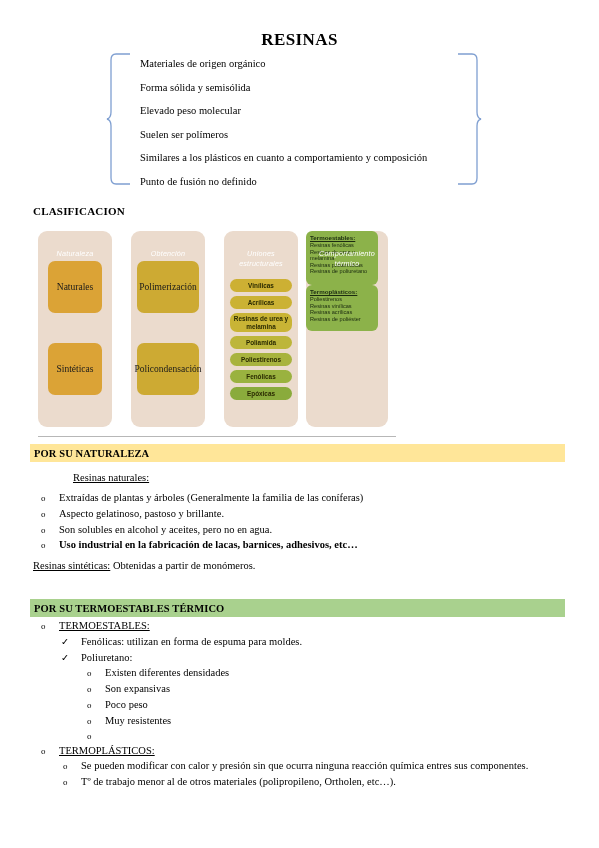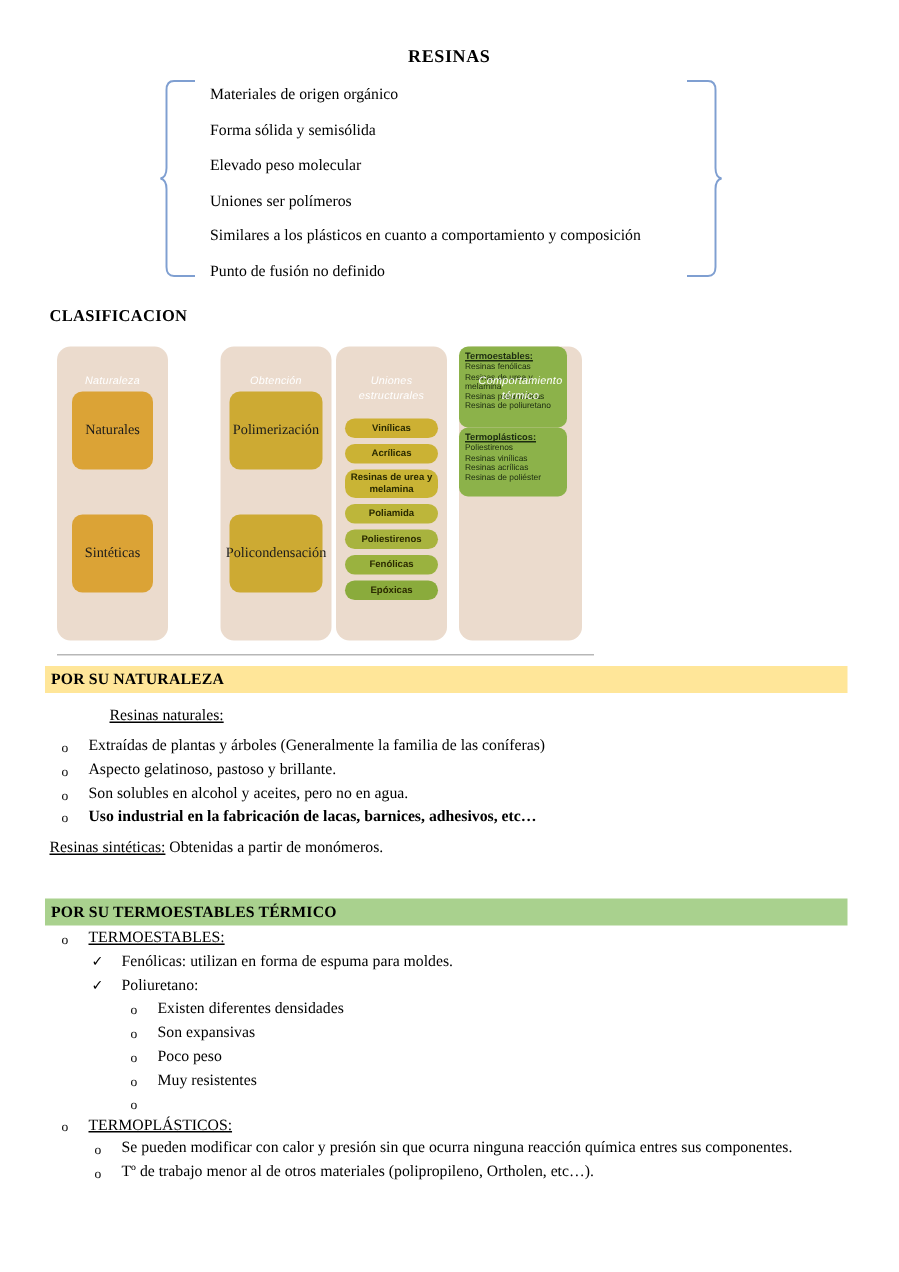--- a/index.html
+++ b/index.html
@@ -6,21 +6,21 @@
   body{
     width:599px;height:848px;background:#ffffff;
     font-family:"Liberation Serif", serif;
     color:#000000;position:relative;overflow:hidden;
   }
   .page{position:relative;width:599px;height:848px;}
 
   
   .doc-title{
     position:absolute;top:30px;left:0;width:599px;text-align:center;
-    font-weight:bold;font-size:12px;letter-spacing:.4px;
+    font-weight:bold;font-size:17px;letter-spacing:.4px;
   }
 
   
   .brace-block{position:absolute;top:52px;left:0;width:599px;height:142px;}
   .brace{position:absolute;top:0;width:26px;height:134px;}
   .brace svg{display:block;width:100%;height:100%;}
   .brace-left{left:106px;}
   .brace-right{left:456px;}
   .brace-lines{position:absolute;left:140px;top:0;width:320px;}
   .brace-lines .bline{font-size:10.5px;line-height:23.6px;white-space:nowrap;}
@@ -31,21 +31,21 @@
     font-weight:bold;font-size:11px;letter-spacing:.2px;
   }
 
   
   .diagram{position:absolute;left:38px;top:231px;width:360px;height:200px;}
   .dcol{
     position:absolute;top:0;width:74px;height:196px;
     background:#ebdbcd;border-radius:9px;
   }
   .dcol.c1{left:0px;}
-  .dcol.c2{left:93px;margin-left:16px;}
+  .dcol.c2{left:93px;}
   .dcol.c3{left:186px;}
   .dcol.c4{left:268px;width:82px;}
   .dcol-head{
     position:absolute;left:4px;right:4px;top:18px;
     text-align:center;color:#ffffff;font-style:italic;
     font-size:7.2px;line-height:9.5px;font-family:"Liberation Sans",sans-serif;
     letter-spacing:.2px;
   }
   .dbox{
     position:absolute;border-radius:7px;text-align:center;
@@ -126,21 +126,21 @@
     </div>
     <div class="brace brace-right">
       <svg viewBox="0 0 26 134" preserveAspectRatio="none">
         <path d="M2 2 L16 2 Q21 2 21 8 L21 60 Q21 66 25 67 Q21 68 21 74 L21 126 Q21 132 16 132 L2 132" fill="none" stroke="#7f9fd1" stroke-width="1.3"></path>
       </svg>
     </div>
     <div class="brace-lines">
       <div class="bline">Materiales de origen orgánico</div>
       <div class="bline">Forma sólida y semisólida</div>
       <div class="bline">Elevado peso molecular</div>
-      <div class="bline">Uniones ser polímeros</div>
+      <div class="bline">Suelen ser polímeros</div>
       <div class="bline">Similares a los plásticos en cuanto a comportamiento y composición</div>
       <div class="bline">Punto de fusión no definido</div>
     </div>
   </div>
 
   <div class="clasif-head">CLASIFICACION</div>
 
   <div class="diagram">
 
     <div class="dcol c1">

